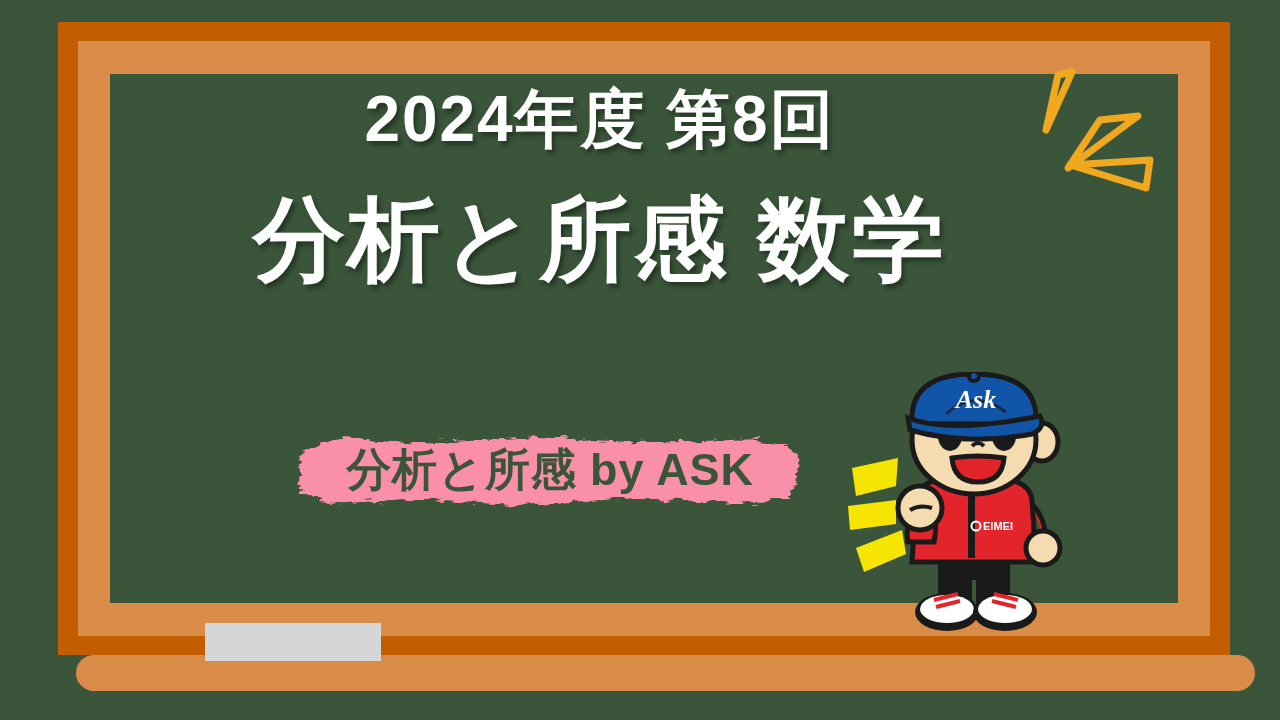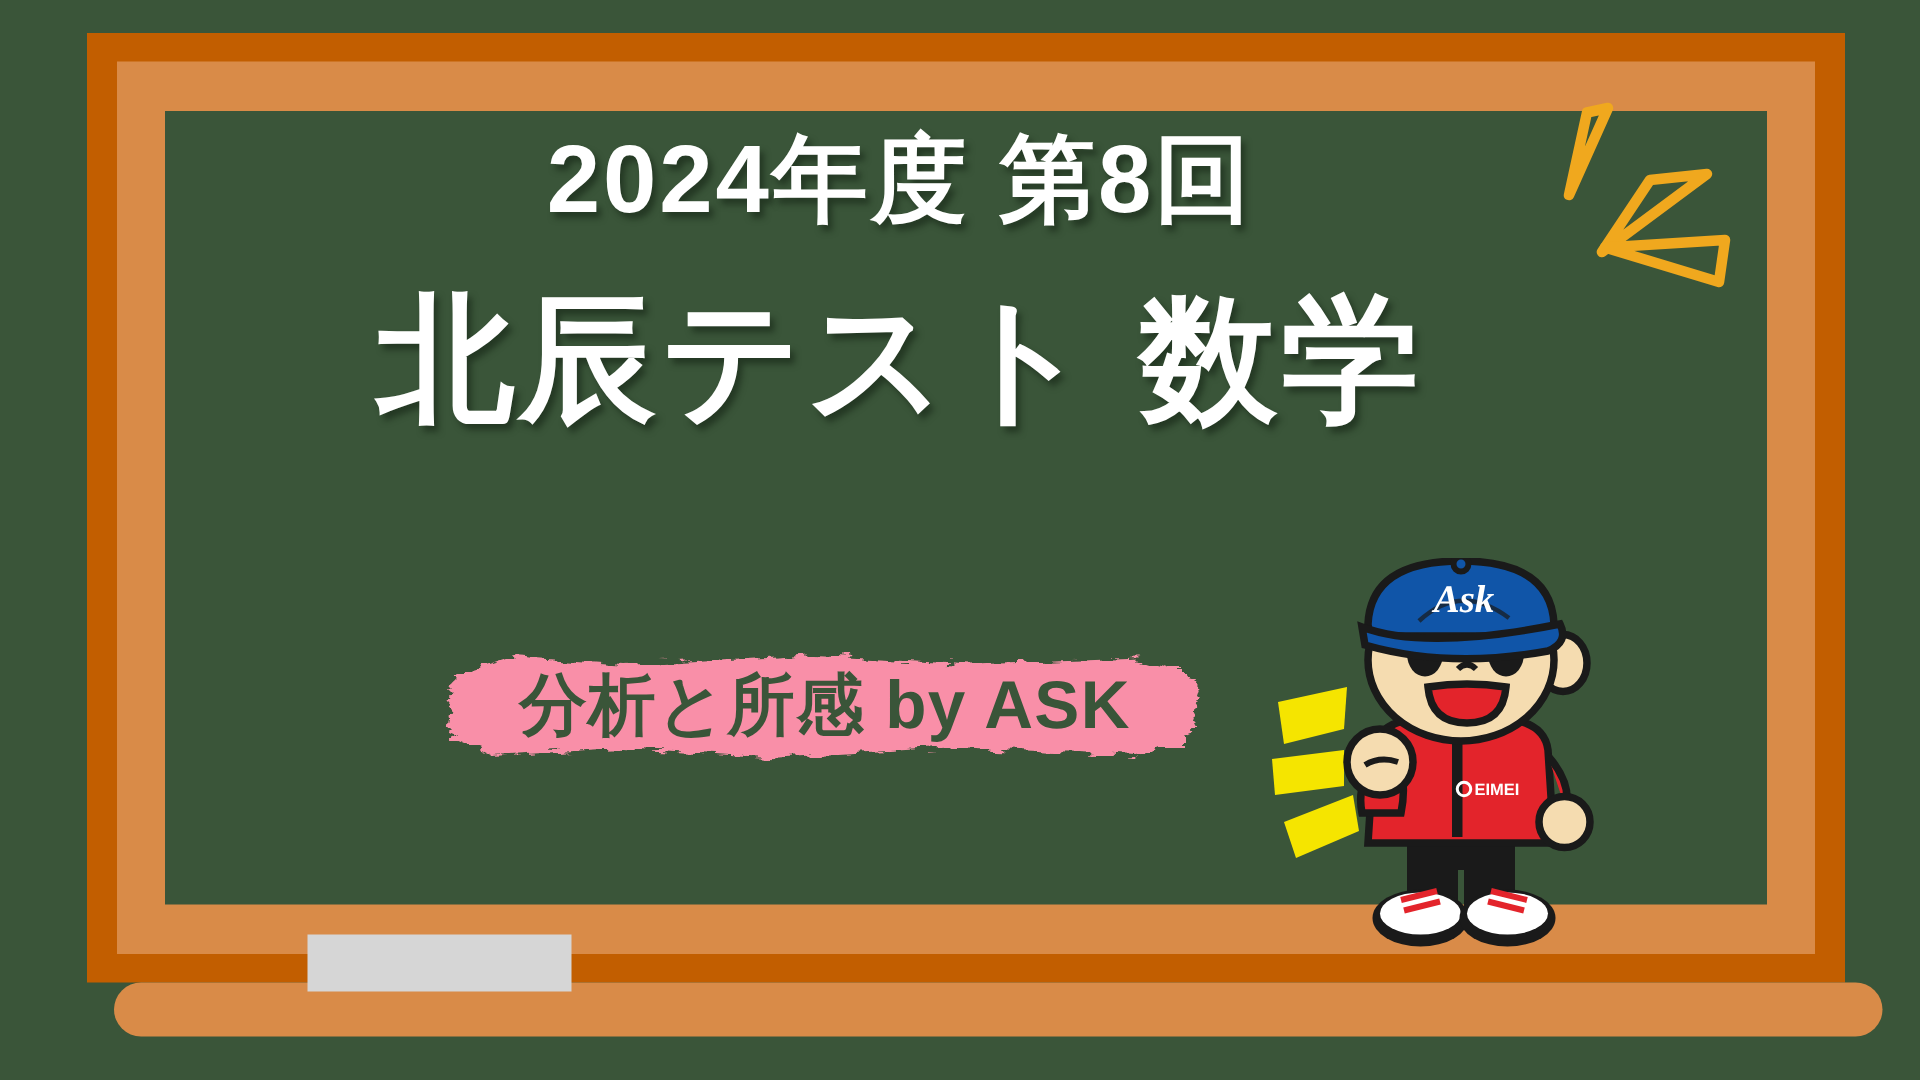--- a/index.html
+++ b/index.html
@@ -110,21 +110,21 @@
   <div id="board-frame-inner">
     <div id="board-surface"></div>
   </div>
 </div>
 
 <div id="chalk-ledge"></div>
 <div id="chalk-eraser"></div>
 
 <div id="headline-group">
   <div class="chalk-line" id="title-year">2024年度 第8回</div>
-  <div class="chalk-line" id="title-main">北辰テスト 数学</div>
+  <div class="chalk-line" id="title-main">分析と所感 数学</div>
 </div>
 
 <div id="badge-wrap">
   <svg id="badge-brush" viewBox="0 0 524 86" preserveAspectRatio="none">
     <defs>
       <filter id="rough">
         <feTurbulence type="fractalNoise" baseFrequency="0.06 0.22" numOctaves="3" seed="7" result="n"></feTurbulence>
         <feDisplacementMap in="SourceGraphic" in2="n" scale="11" xChannelSelector="R" yChannelSelector="G"></feDisplacementMap>
       </filter>
     </defs>

